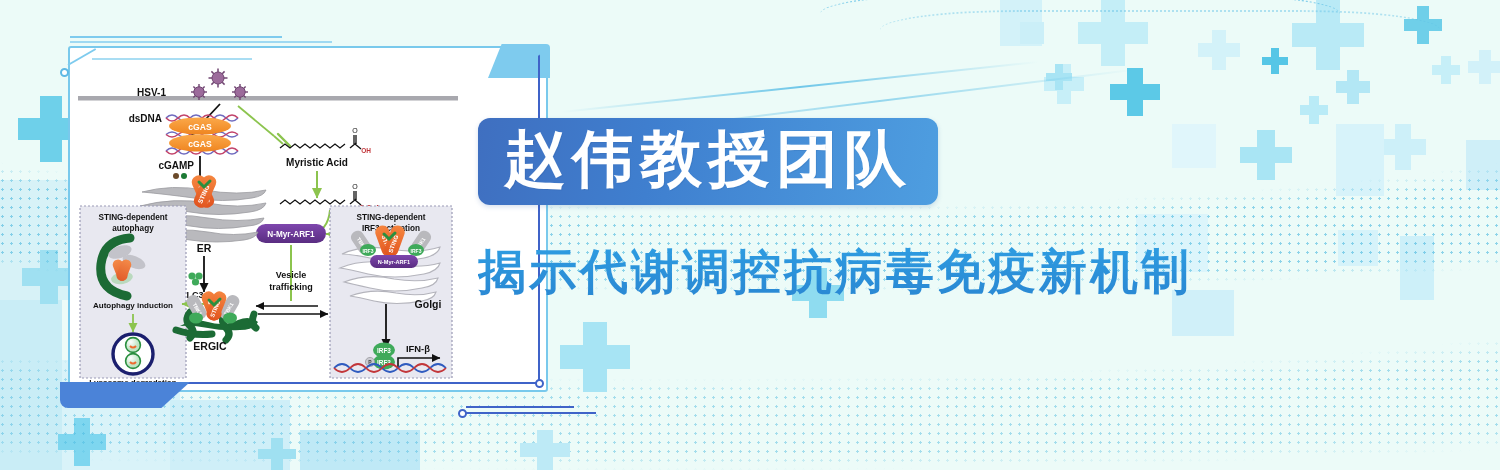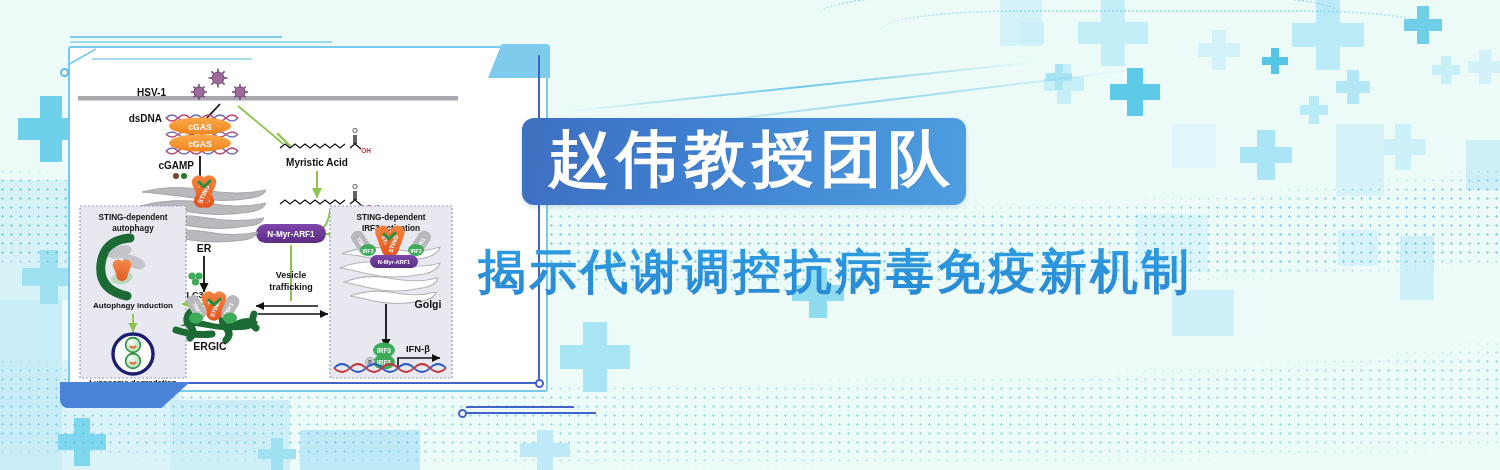--- a/index.html
+++ b/index.html
@@ -127,25 +127,24 @@
   
   #diagram {
     position: absolute; left: 10px; top: 10px; width: 380px; height: 326px;
     overflow: hidden;
   }
   #diagram svg { display: block; }
 
   
   #title-chip {
     position: absolute; left: 478px; top: 118px;
-    padding: 9px 10px 14px 26px;
+    padding: 9px 26px 14px 26px;
     border-radius: 12px;
     background: linear-gradient(100deg, #3f6fc0 0%, #3f7fcf 38%, #4e9ee0 100%);
     box-shadow: 0 2px 5px rgba(40,90,160,.18);
-    margin-left: 44px;
   }
   #title-chip .txt {
     font-size: 62px; font-weight: bold; color: #fff;
     letter-spacing: 6px; line-height: 1.04;
     white-space: nowrap;
     font-family: "Liberation Sans", "DejaVu Sans", sans-serif;
     text-shadow: 1px 1px 0 rgba(30,70,130,.12);
   }
   #subtitle {
     position: absolute; left: 478px; top: 240px;

